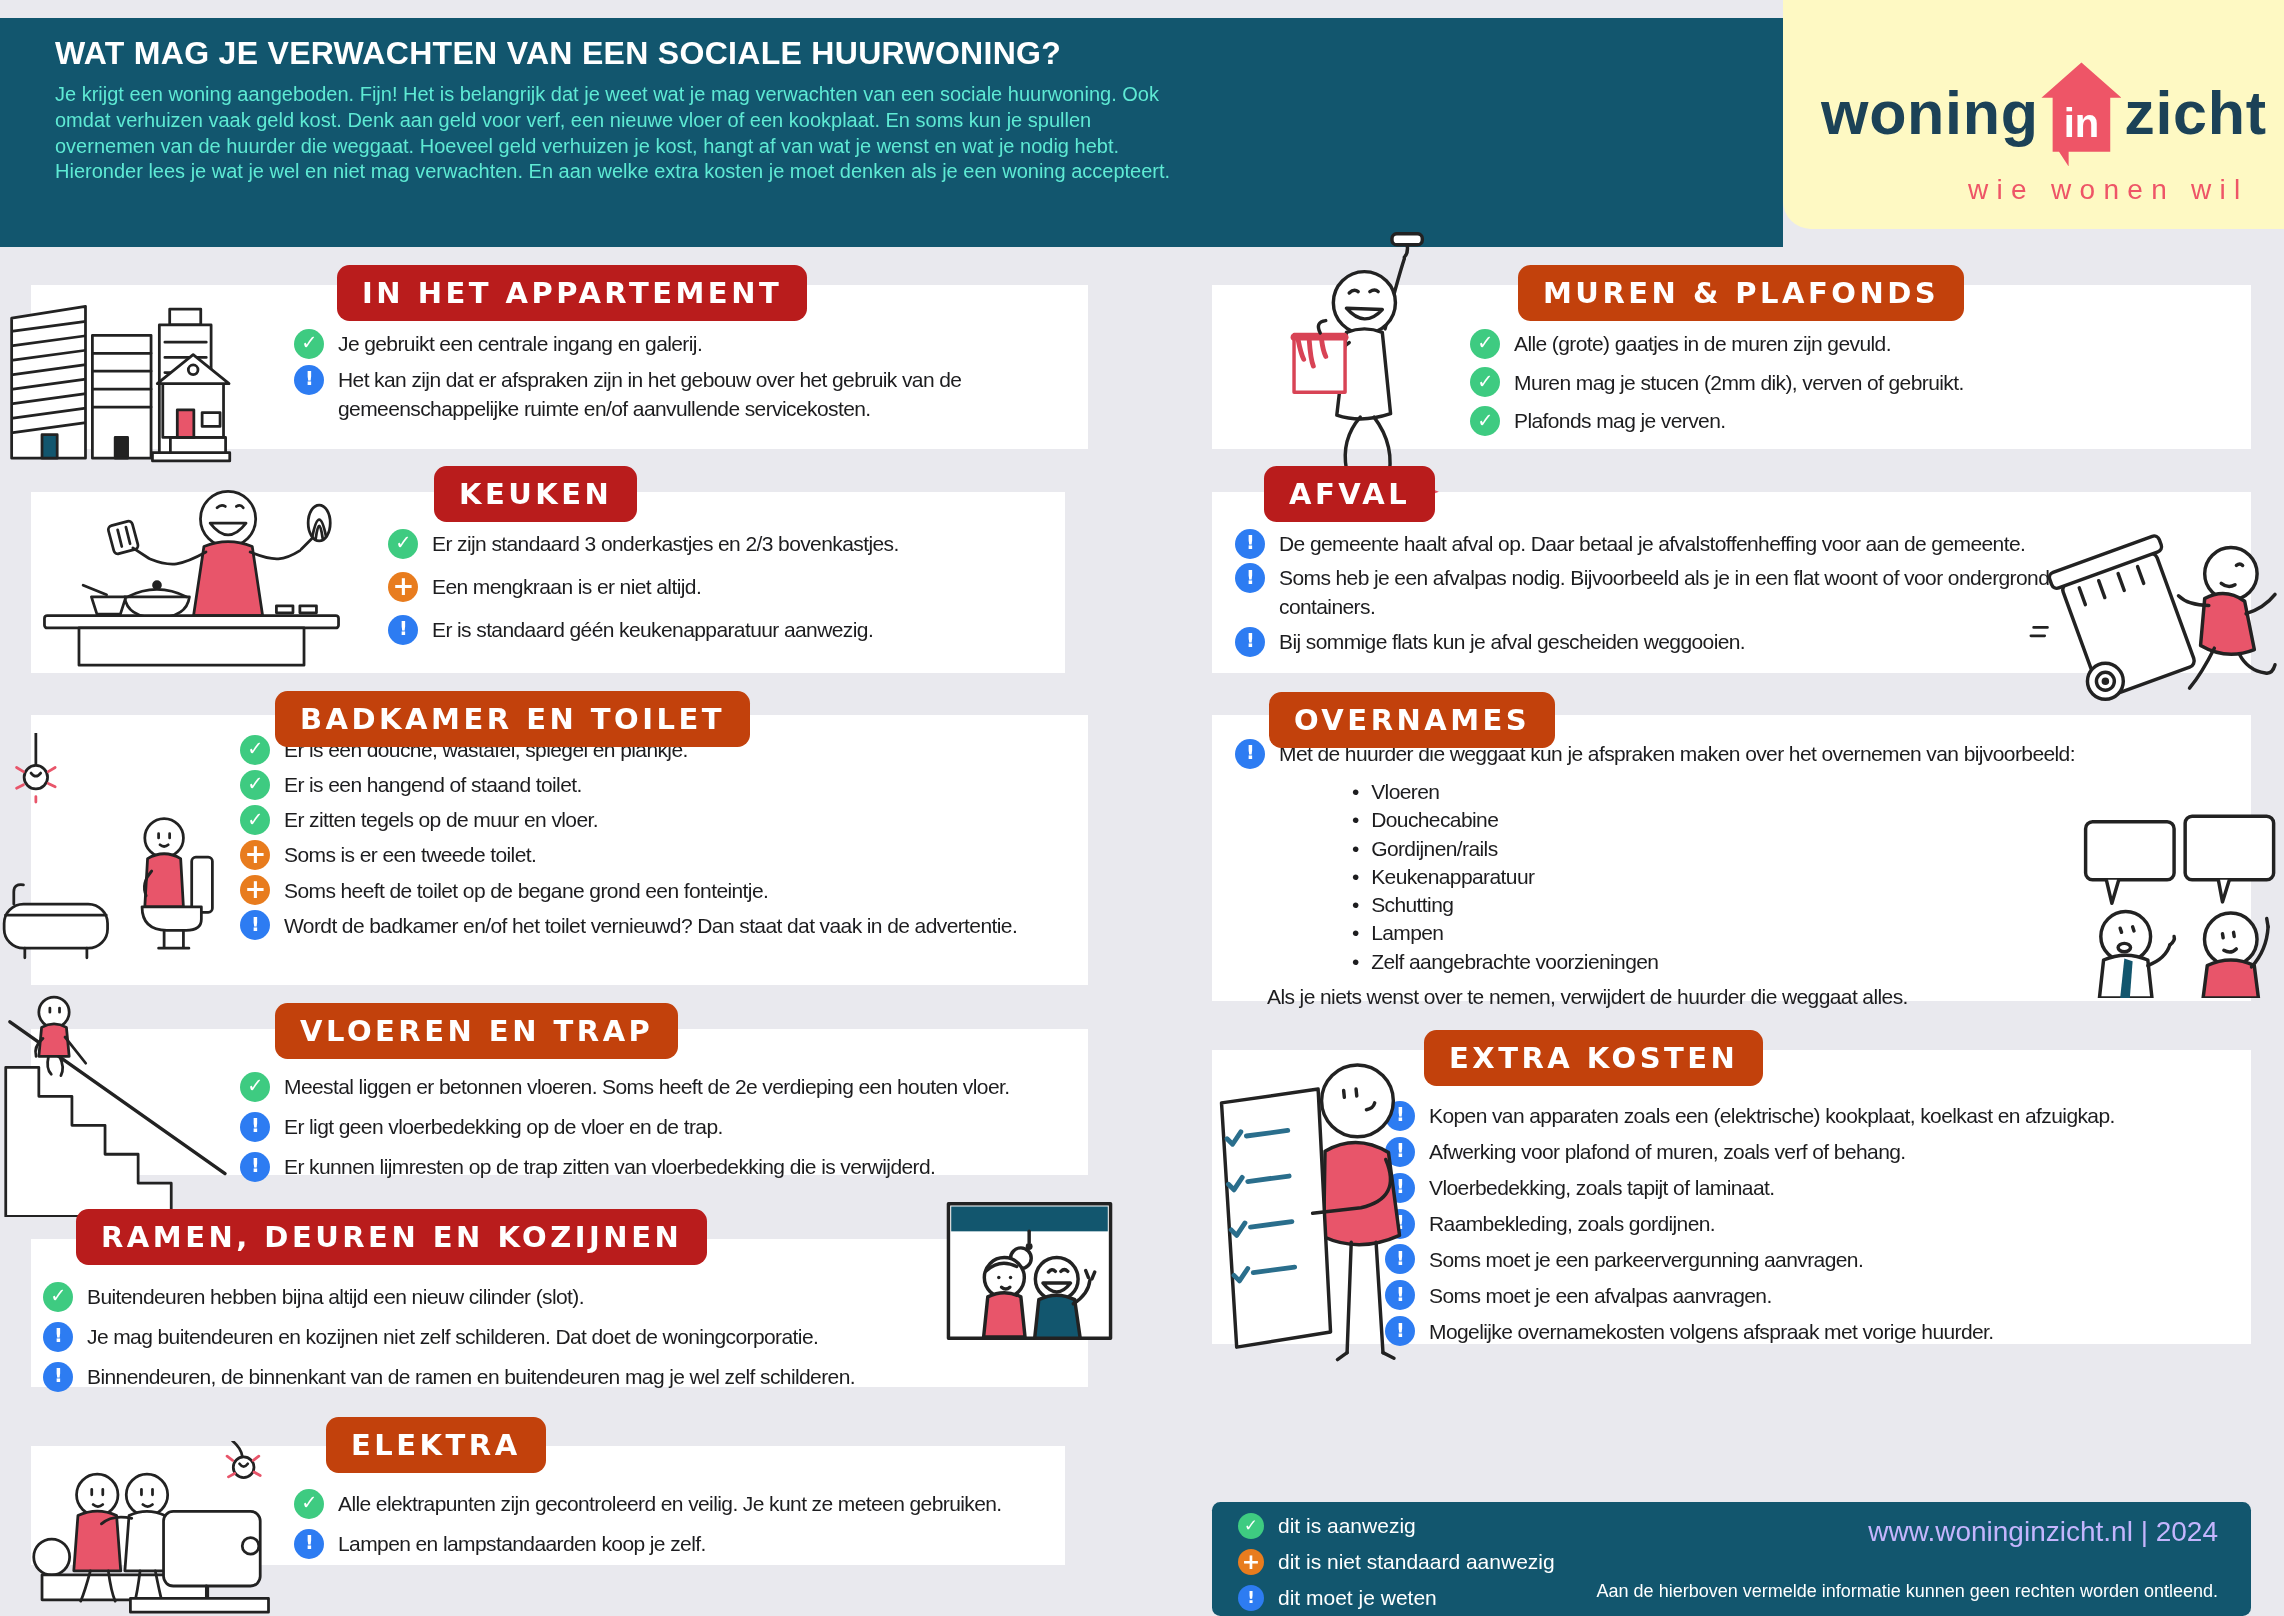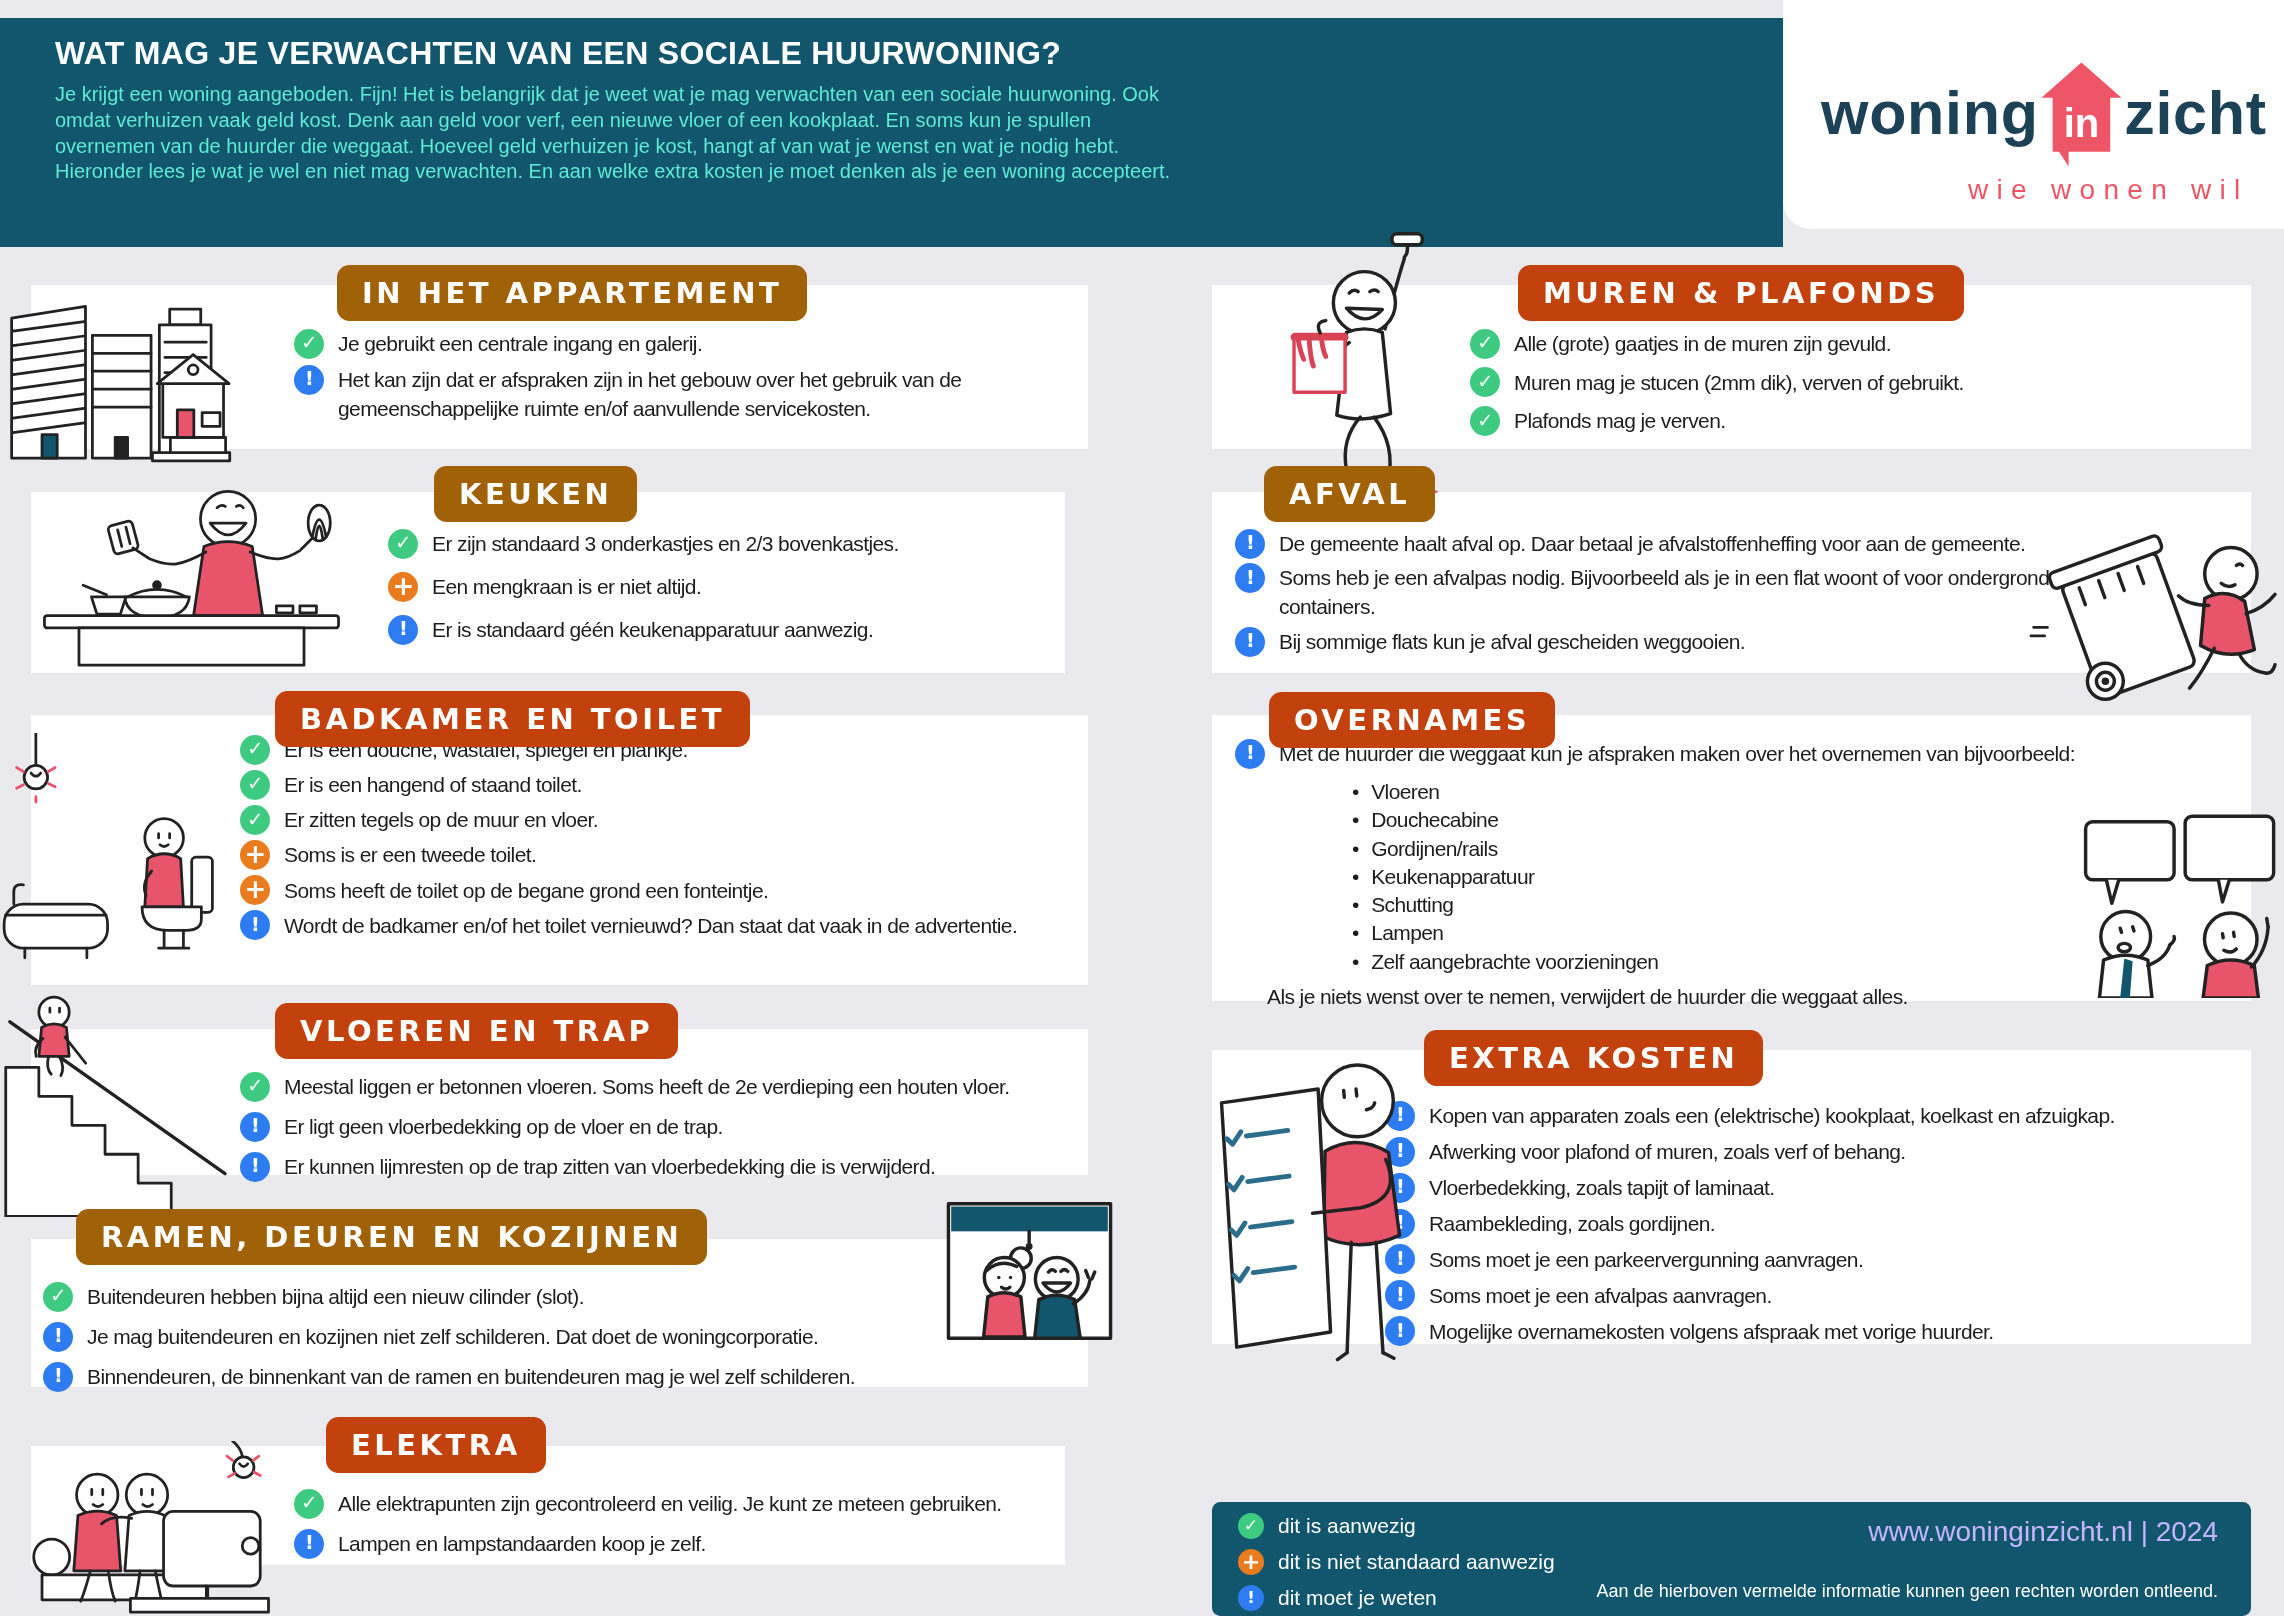--- a/index.html
+++ b/index.html
@@ -1,37 +1,37 @@
 <!DOCTYPE html>
 <html style="font-size:11px"><head>
 <meta charset="utf-8">
 <style>
   html,body{margin:0;padding:0;}
   .canvas{position:relative;width:2284px;height:1616px;background:#e9e9ee;font-family:"Liberation Sans",sans-serif;overflow:hidden;}
   .card{position:absolute;background:#ffffff;z-index:1;}
   .badge{position:absolute;z-index:6;color:#fff;font-weight:700;font-size:29px;letter-spacing:3.5px;padding:11px 25px;border-radius:12.4px;white-space:nowrap;font-family:"DejaVu Sans",sans-serif;}
-  .badge.red{background:#a16207;}
+  .badge.red{background:#b91c1c;}
   .badge.teal{background:#c2410c;}
   .items{position:absolute;z-index:4;display:flex;flex-direction:column;}
   .item{display:flex;align-items:flex-start;gap:14px;color:#1d1d1f;font-size:21px;letter-spacing:-0.6px;line-height:1.38;}
   .item .txt{flex:1;}
   .ic{flex:0 0 auto;width:30px;height:30px;border-radius:50%;color:#fff;display:flex;align-items:center;justify-content:center;font-weight:700;font-size:19.3px;margin-top:-1.4px;font-family:"DejaVu Sans",sans-serif;}
   .ic.check{background:#3ecb81;}
   .ic.plus{background:#e87c1e;font-size:26px;}
   .ic.info{background:#2d7cf2;}
   .bullets{margin:11px 0 0 117px;display:flex;flex-direction:column;gap:3.5px;font-size:21px;letter-spacing:-0.6px;line-height:1.18;color:#1d1d1f;}
   .bullet::before{content:"•";margin-right:12.4px;}
   .note{margin:11px 0 0 32px;font-size:21px;letter-spacing:-0.6px;color:#1d1d1f;}
   .illu{position:absolute;z-index:5;}
   
   .header{position:absolute;left:0;top:0;width:1783px;height:229px;background:#12566e;z-index:0;margin-top:18px;}
   .page-title{position:absolute;left:55px;top:16.6px;font-size:32px;font-weight:700;color:#fff;letter-spacing:0.3px;}
   .intro{position:absolute;left:55px;top:64px;color:#5eead4;font-size:20px;line-height:1.29;}
   
-  .logo-box{position:absolute;left:1783px;top:0;width:501px;height:229px;background:#ffffff;border-radius:0 0 0 28px;z-index:2;}
+  .logo-box{position:absolute;left:1783px;top:0;width:501px;height:229px;background:#fef9c3;border-radius:0 0 0 28px;z-index:2;}
   .logo-row{position:absolute;left:38px;top:61px;display:flex;align-items:center;}
   .logo-woning,.logo-zicht{font-size:61px;font-weight:700;color:#1c4257;letter-spacing:0.7px;}
   .logo-house{width:80px;height:104px;margin:0 2.8px;background:#ee5567;clip-path:polygon(50% 0%,100% 34%,86% 34%,86% 86%,34% 86%,34% 100%,22% 86%,14% 86%,14% 34%,0% 34%);display:flex;align-items:center;justify-content:center;box-sizing:border-box;padding-top:18px;position:relative;top:1.4px;}
   .logo-in{color:#fff;font-size:40px;font-weight:700;}
   .logo-tagline{position:absolute;left:185px;top:174px;color:#ee5567;font-size:28px;letter-spacing:8.3px;}
   
   .footer{position:absolute;left:1212px;top:1502px;width:1039px;height:114px;background:#12566e;border-radius:8.3px;z-index:2;}
   .legend{position:absolute;left:26px;top:9.7px;display:flex;flex-direction:column;gap:7px;}
   .legend .item{font-size:21px;color:#fff;align-items:center;letter-spacing:0;}
   .legend .ic{width:26px;height:26px;font-size:16.6px;margin-top:0;}

